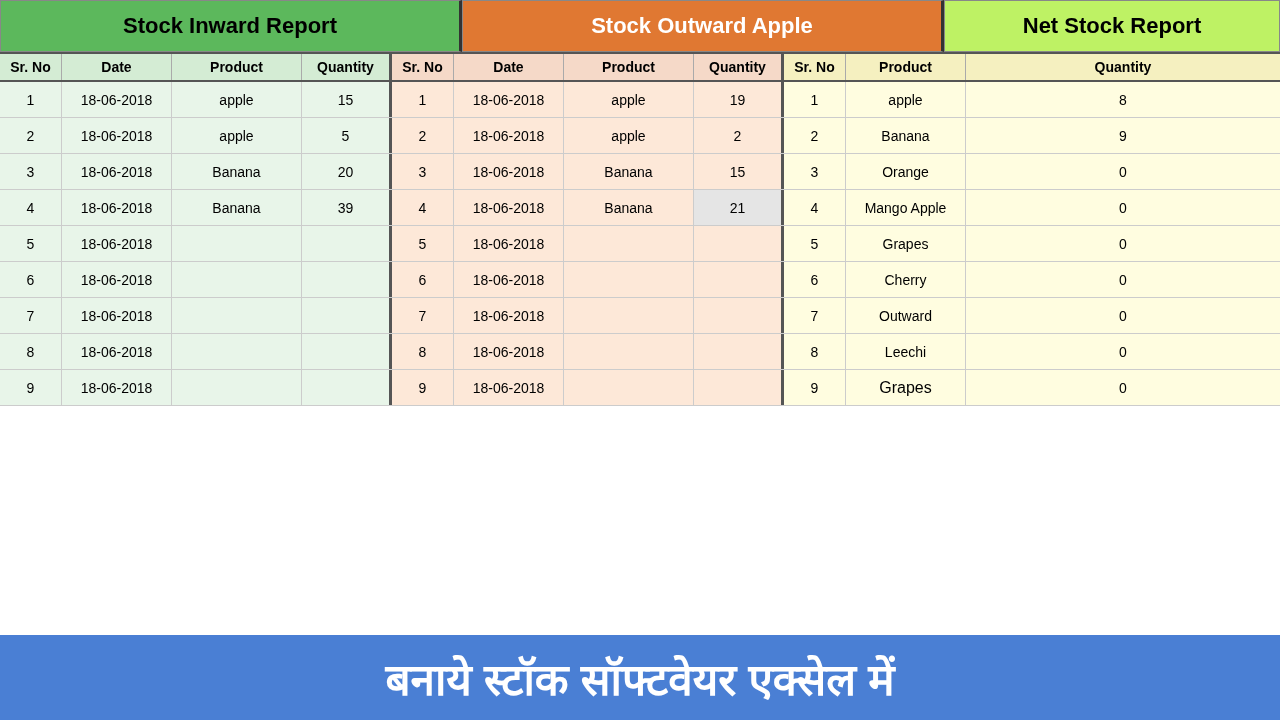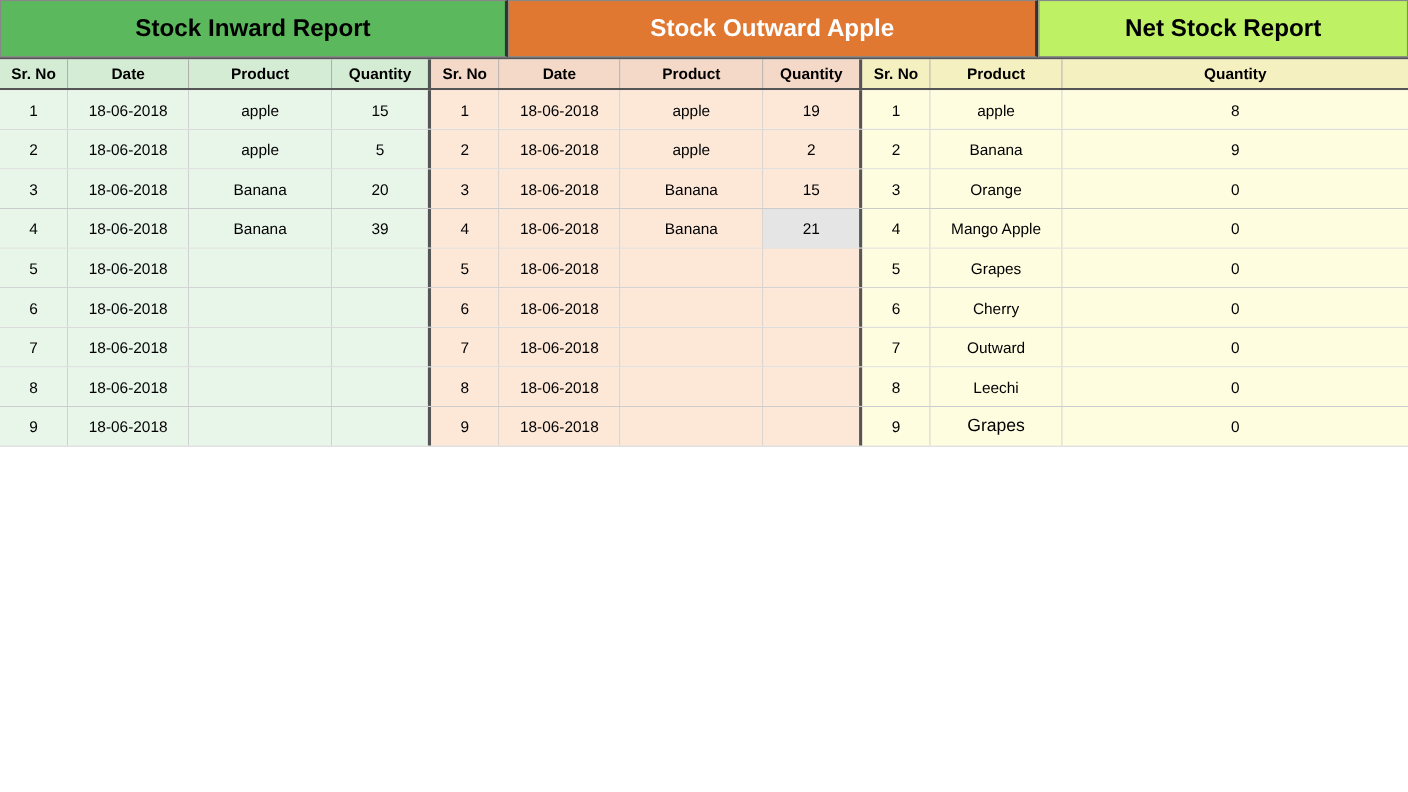--- a/index.html
+++ b/index.html
@@ -242,13 +242,16 @@
     <div style="width:110px; display:flex; align-items:center; justify-content:center; font-size:14px; border-right:1px solid #ccc; background:#fde8d8;">18-06-2018</div>
     <div style="width:130px; display:flex; align-items:center; justify-content:center; font-size:14px; border-right:1px solid #ccc; background:#fde8d8;"></div>
     <div style="width:90px; display:flex; align-items:center; justify-content:center; font-size:14px; border-right:3px solid #555; background:#fde8d8;"></div>
     <div style="width:62px; display:flex; align-items:center; justify-content:center; font-size:14px; border-right:1px solid #ccc; background:#fffde0;">9</div>
     <div style="width:120px; display:flex; align-items:center; justify-content:center; font-size:16px; border-right:1px solid #ccc; background:#fffde0;">Grapes</div>
     <div style="flex:1; display:flex; align-items:center; justify-content:center; font-size:14px; background:#fffde0;">0</div>
   </div>
       </div>
   </div>
 
+  <div class="footer">
+    <span class="footer-text">बनाये स्टॉक सॉफ्टवेयर एक्सेल में</span>
+  </div>
 </div>
 
 </body></html>

